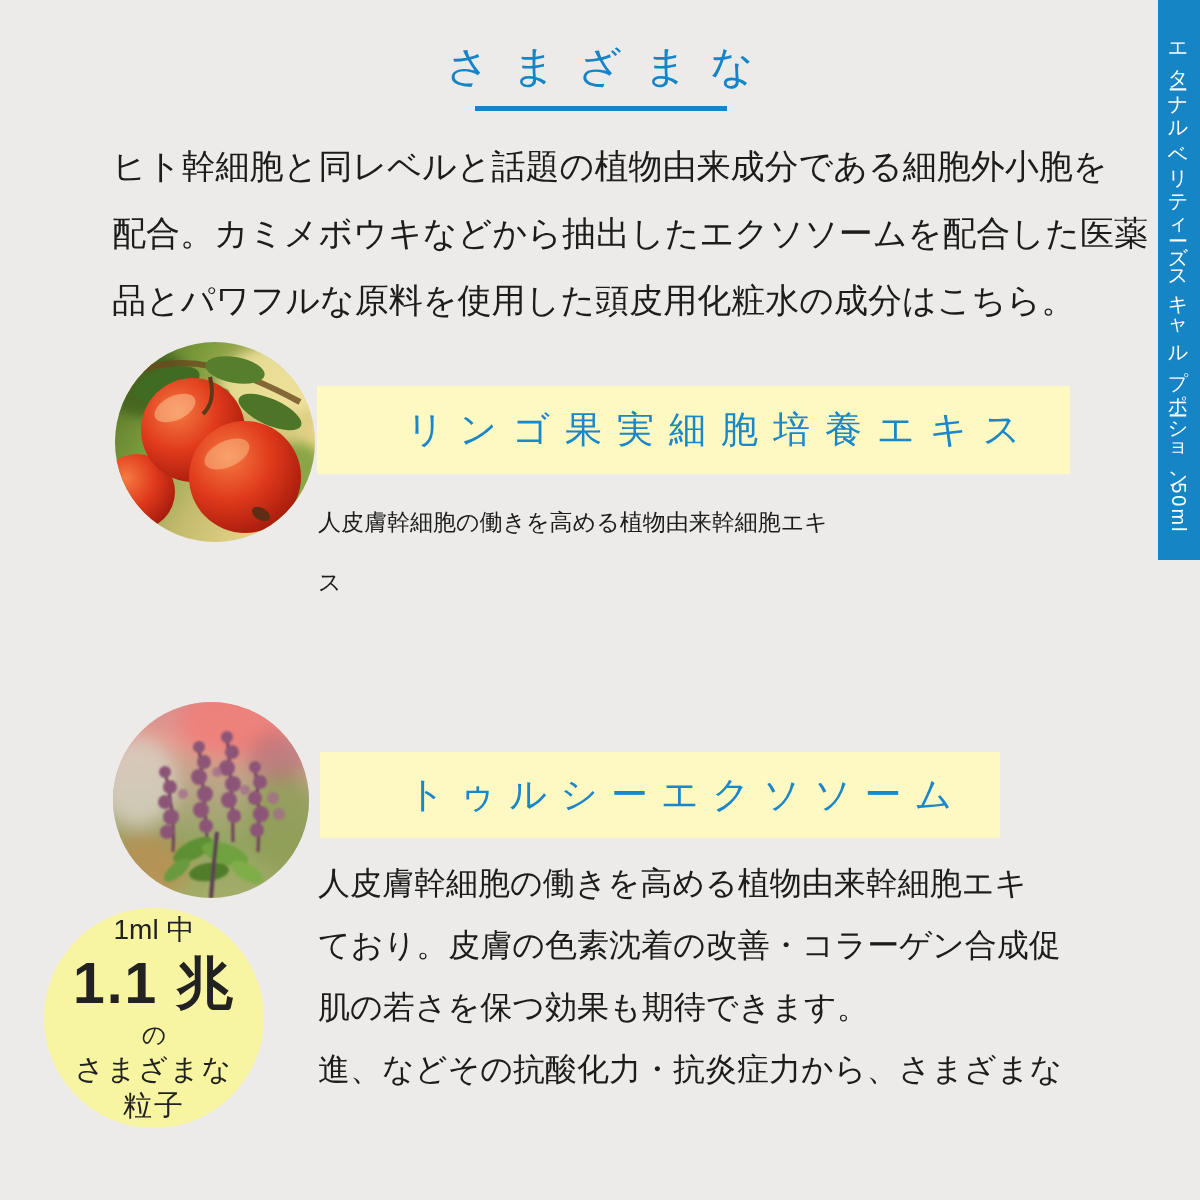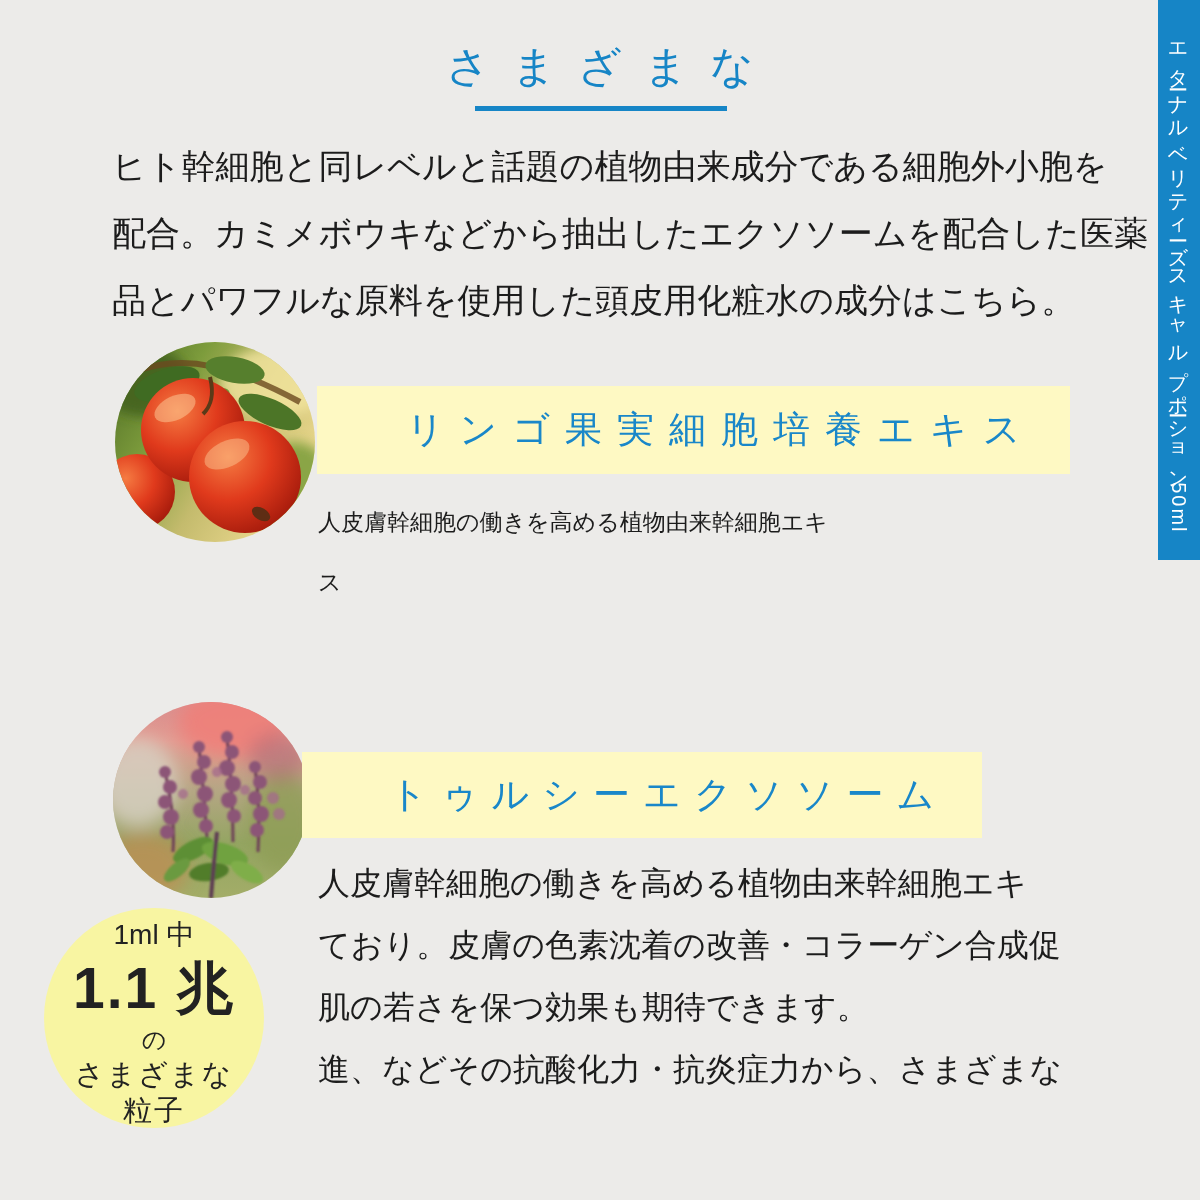--- a/index.html
+++ b/index.html
@@ -39,36 +39,36 @@
   }
   .photo-apple{left:115px;top:342px;width:200px;height:200px;}
   .photo-tulsi{left:113px;top:702px;width:196px;height:196px;}
   .photo svg{display:block;width:100%;height:100%;}
   
   .label-box{
     position:absolute;background:#fef9c3;
     display:flex;align-items:center;justify-content:center;padding-left:40px;
   }
   .label-box-1{left:317px;top:386px;width:713px;height:88px;}
-  .label-box-2{left:302px;top:752px;width:640px;height:86px;}
+  .label-box-2{left:320px;top:752px;width:640px;height:86px;}
   .label-box .label-text{
     color:#1987C9;font-size:37px;font-weight:400;white-space:nowrap;
   }
   .label-box-1 .label-text{letter-spacing:15px;text-indent:15px;}
   .label-box-2 .label-text{letter-spacing:13px;text-indent:13px;}
   
   .desc{position:absolute;color:#1c1c1c;}
   .desc-1{left:318px;top:492px;font-size:23px;line-height:60px;}
   .desc-2{left:318px;top:852px;font-size:32px;line-height:62px;}
   
   .badge{
     position:absolute;left:44px;top:908px;
     width:220px;height:220px;border-radius:50%;
     background:#F8F5A2;
-    display:flex;flex-direction:column;align-items:center;justify-content:flex-end;
+    display:flex;flex-direction:column;align-items:center;justify-content:center;
     text-align:center;color:#222;
   }
   .badge-unit{font-size:28px;line-height:34px;}
   .badge-value{font-size:57px;font-weight:700;line-height:64px;margin-top:4px;letter-spacing:2px;}
   .badge-connector{font-size:24px;line-height:32px;margin-top:4px;}
   .badge-item{font-size:29px;line-height:36px;letter-spacing:2px;}
   .badge-suffix{font-size:29px;line-height:36px;letter-spacing:2px;}
   
   .side-banner{
     position:absolute;right:0;top:0;

